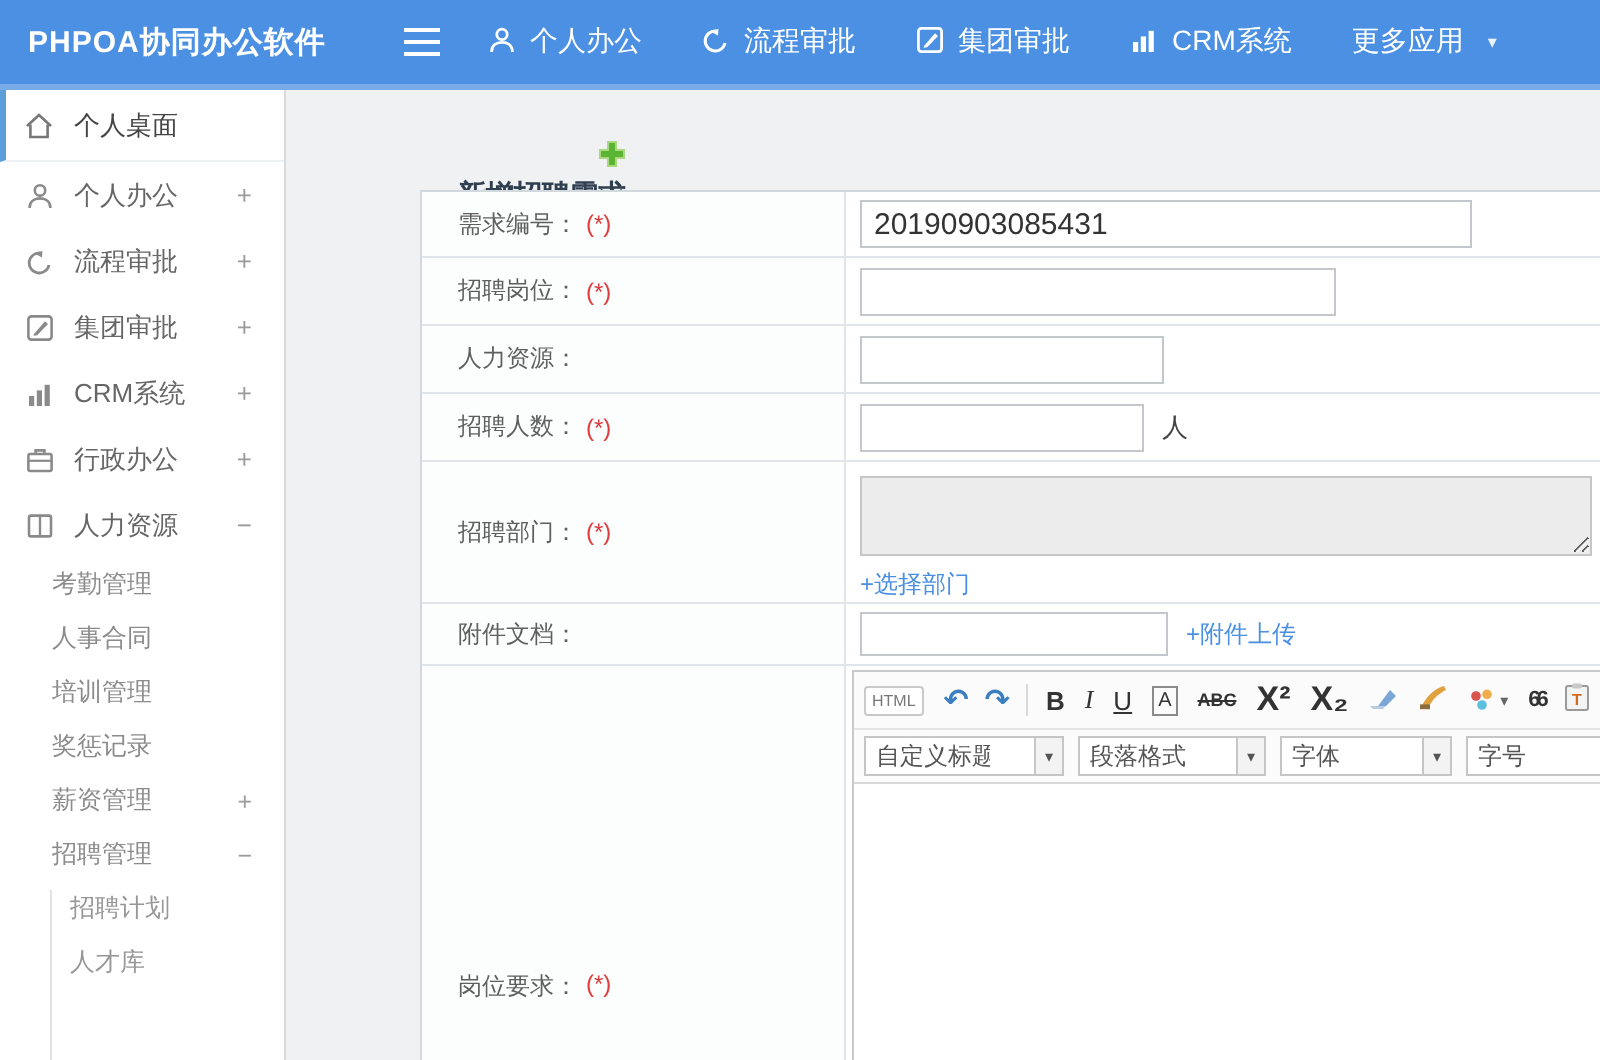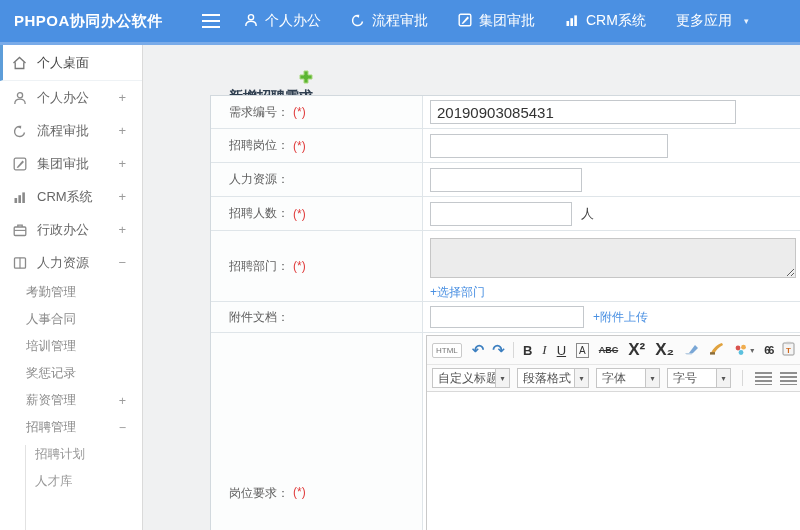--- a/index.html
+++ b/index.html
@@ -61,21 +61,21 @@
   .sep { width:1px; height:16px; background:#d8d8d8; margin:0 4px; flex:none; }
   .html-btn { font-size:8px; color:#777; border:1px solid #c9c9c9; border-radius:2px; padding:2px 3px; background:#fff; margin-right:6px; }
   .undo,.redo { color:#3c7fc0; font-size:15px; font-weight:bold; margin:0 4px; }
   .b { font-weight:bold; } .i { font-style:italic; font-family:"Liberation Serif",serif; } .u { text-decoration:underline; }
   .boxa { border:1px solid #8a8a8a; font-size:10px; padding:0 2px; line-height:13px; }
   .abc { font-size:9px; font-weight:bold; text-decoration:line-through; }
   .supsub { font-size:17px; font-weight:bold; }
   .quote { font-family:Liberation Sans, sans-serif; font-weight:bold; font-size:11px; letter-spacing:-2px; }
   .tcaret { font-size:8px; color:#666; margin-left:2px; }
   .esel { height:20px; border:1px solid #c6c6c6; background:#fff; display:flex; align-items:center;
-          margin-right:7px; font-size:12px; color:#555; flex:none; cursor:pointer; }
+          margin-right:7px; font-size:12px; color:#555; flex:none; cursor:pointer;gap:22px; }
   .esel .txt { padding:0 5px; overflow:hidden; white-space:nowrap; }
   .esel .arr { width:14px; align-self:stretch; border-left:1px solid #c6c6c6; background:#f3f3f3;
                display:flex; align-items:center; justify-content:center; font-size:8px; color:#555; }
   .alicon { width:17px; height:13px; margin-left:8px; flex:none; cursor:pointer;
             background:repeating-linear-gradient(to bottom,#8f8f8f 0 2px,transparent 2px 4px); }
 </style>
 </head>
 <body>
 
 <div class="page">

